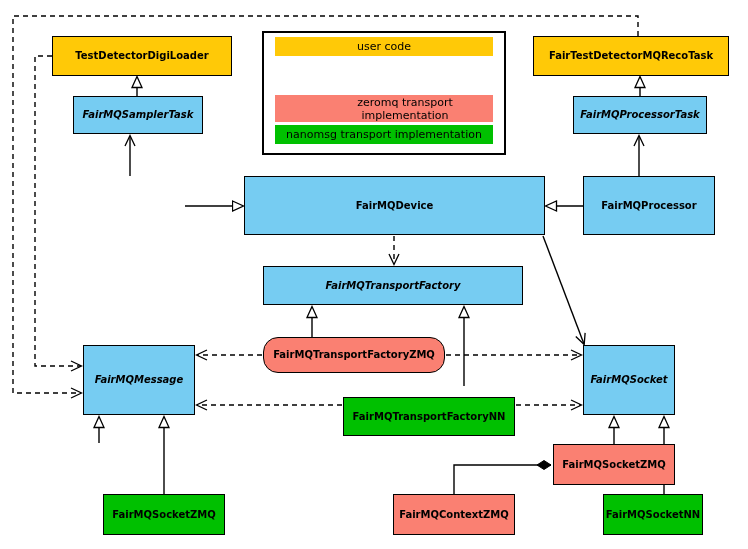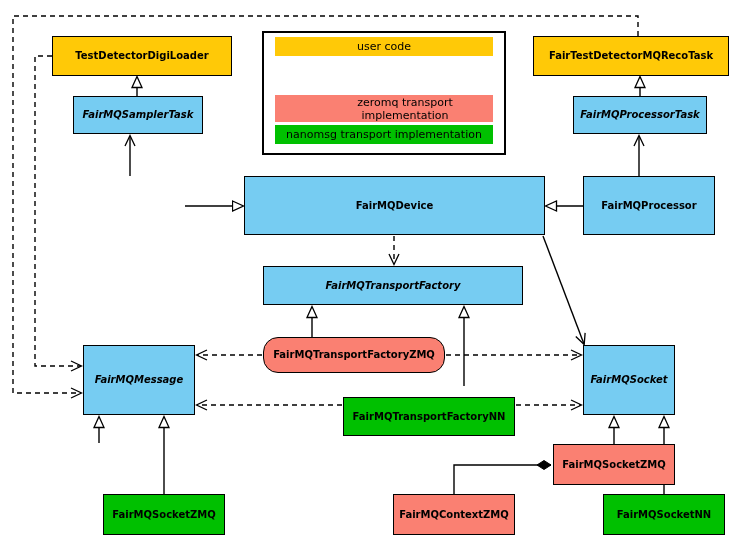--- a/index.html
+++ b/index.html
@@ -125,15 +125,15 @@
 
   <div class="node c-framework abstract" style="left:583px;top:345px;width:92px;height:70px;">FairMQSocket</div>
 
 
   <div class="node c-nn" style="left:103px;top:494px;width:122px;height:41px;">FairMQSocketZMQ</div>
 
   <div class="node c-zmq" style="left:553px;top:444px;width:122px;height:41px;">FairMQSocketZMQ</div>
 
   <div class="node c-zmq" style="left:393px;top:494px;width:122px;height:41px;">FairMQContextZMQ</div>
 
-  <div class="node c-nn" style="left:603px;top:494px;width:122px;height:41px;">FairMQSocketNN</div>
+  <div class="node c-nn" style="left:603px;top:494px;width:100px;height:41px;">FairMQSocketNN</div>
 
 </div>
 
 </body></html>

